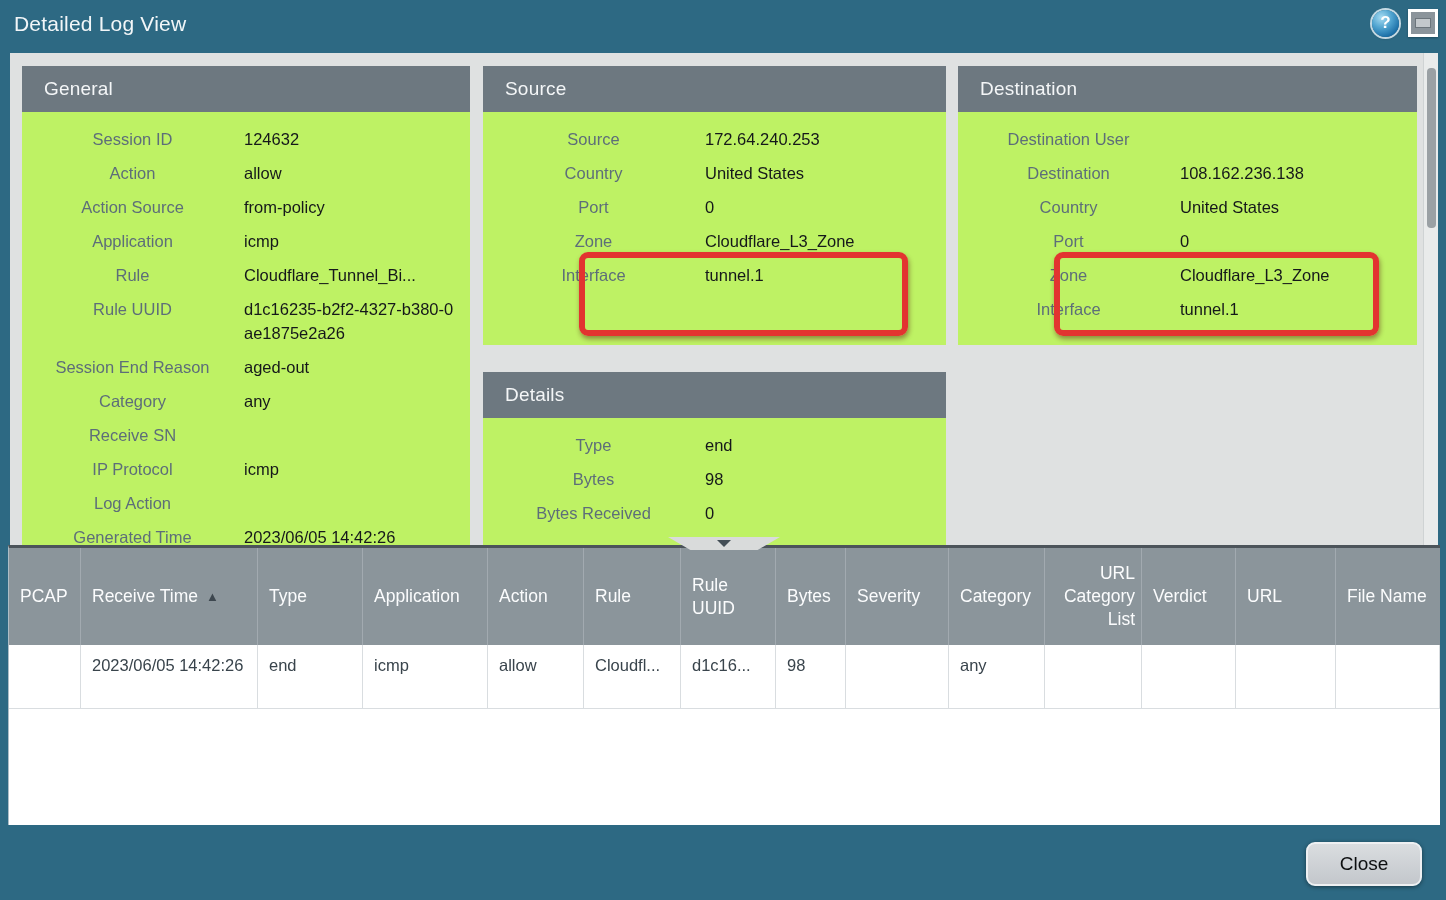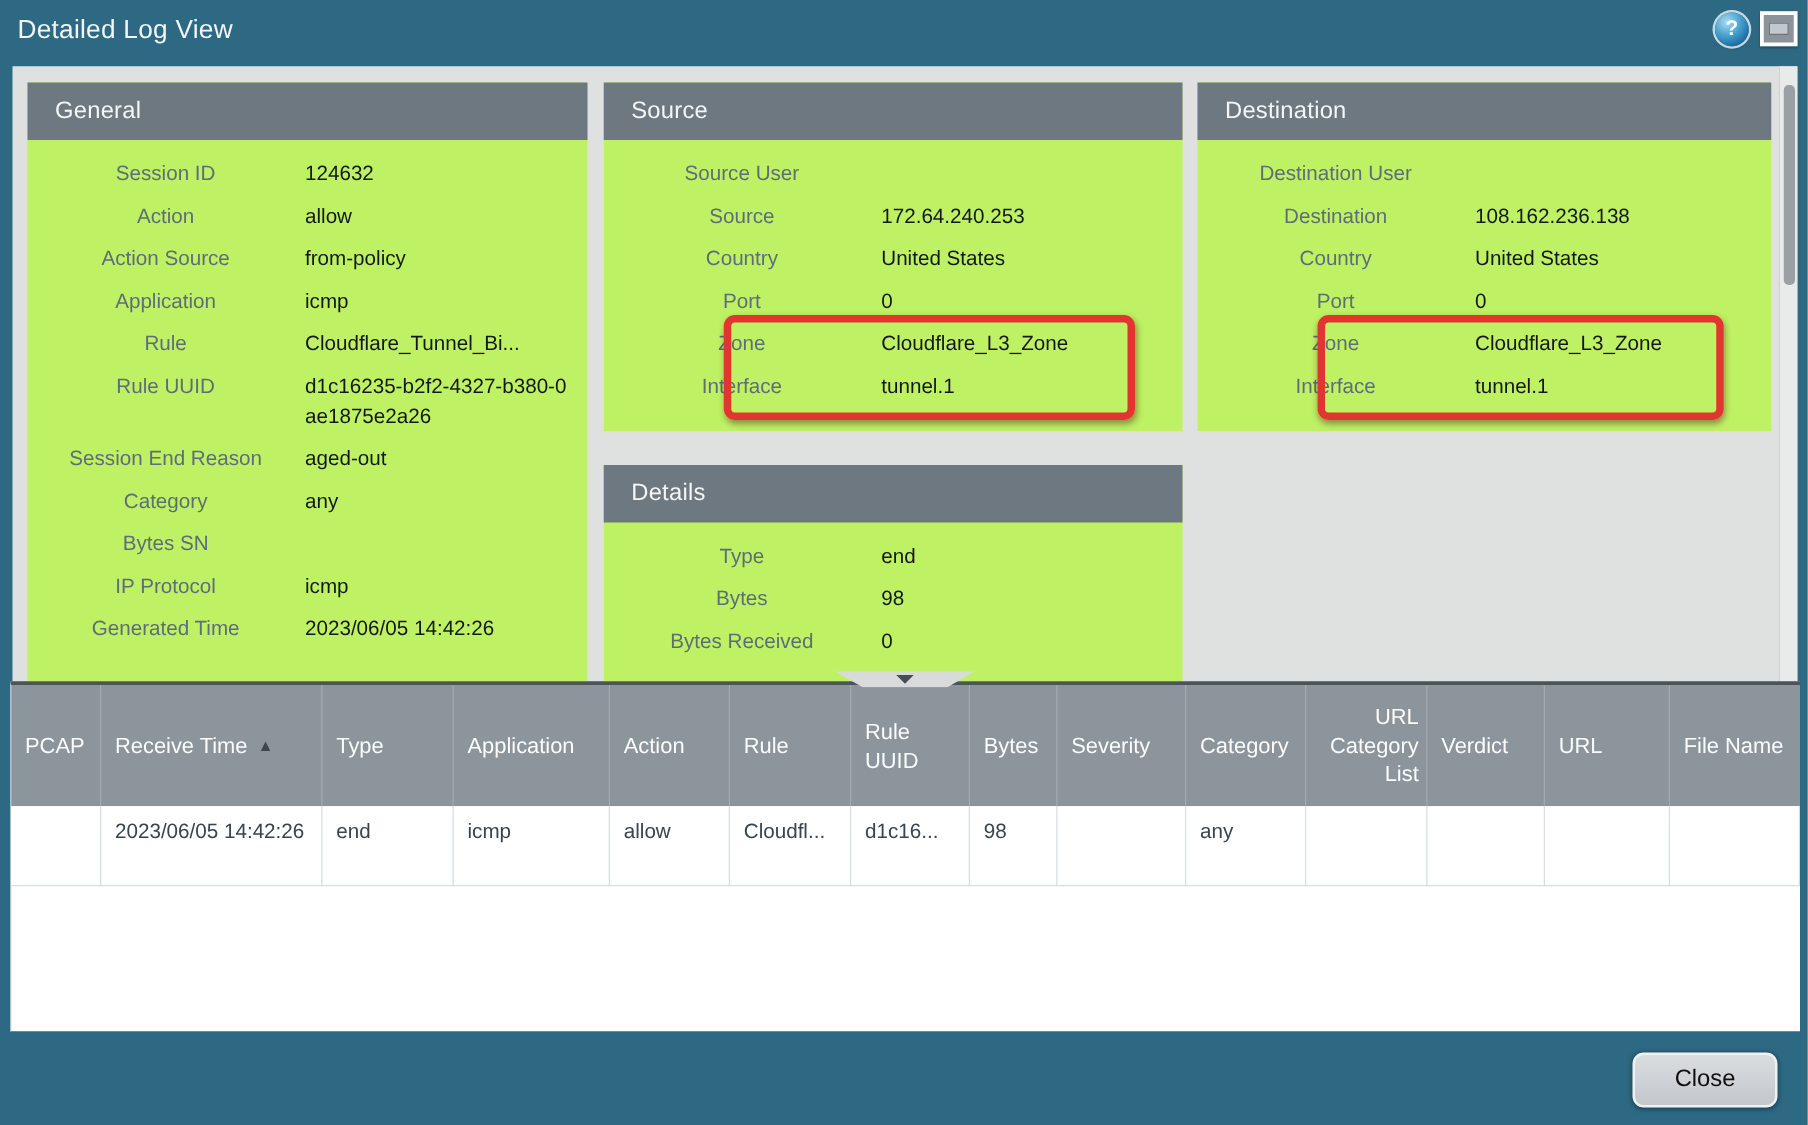--- a/index.html
+++ b/index.html
@@ -117,41 +117,41 @@
         </div>
         <div class="frow">
           <div class="flabel">Session End Reason</div>
           <div class="fvalue">aged-out</div>
         </div>
         <div class="frow">
           <div class="flabel">Category</div>
           <div class="fvalue">any</div>
         </div>
         <div class="frow">
-          <div class="flabel">Bytes SN</div>
+          <div class="flabel">Receive SN</div>
           <div class="fvalue"></div>
         </div>
         <div class="frow">
           <div class="flabel">IP Protocol</div>
           <div class="fvalue">icmp</div>
         </div>
         <div class="frow">
+          <div class="flabel">Log Action</div>
+          <div class="fvalue"></div>
+        </div>
+        <div class="frow">
           <div class="flabel">Generated Time</div>
           <div class="fvalue">2023/06/05 14:42:26</div>
         </div>
       </div>
     </section>
 
     <section class="panel panel-source">
       <div class="panel-header">Source</div>
       <div class="panel-body">
-        <div class="frow">
-          <div class="flabel">Source User</div>
-          <div class="fvalue"></div>
-        </div>
         <div class="frow">
           <div class="flabel">Source</div>
           <div class="fvalue">172.64.240.253</div>
         </div>
         <div class="frow">
           <div class="flabel">Country</div>
           <div class="fvalue">United States</div>
         </div>
         <div class="frow">
           <div class="flabel">Port</div>

